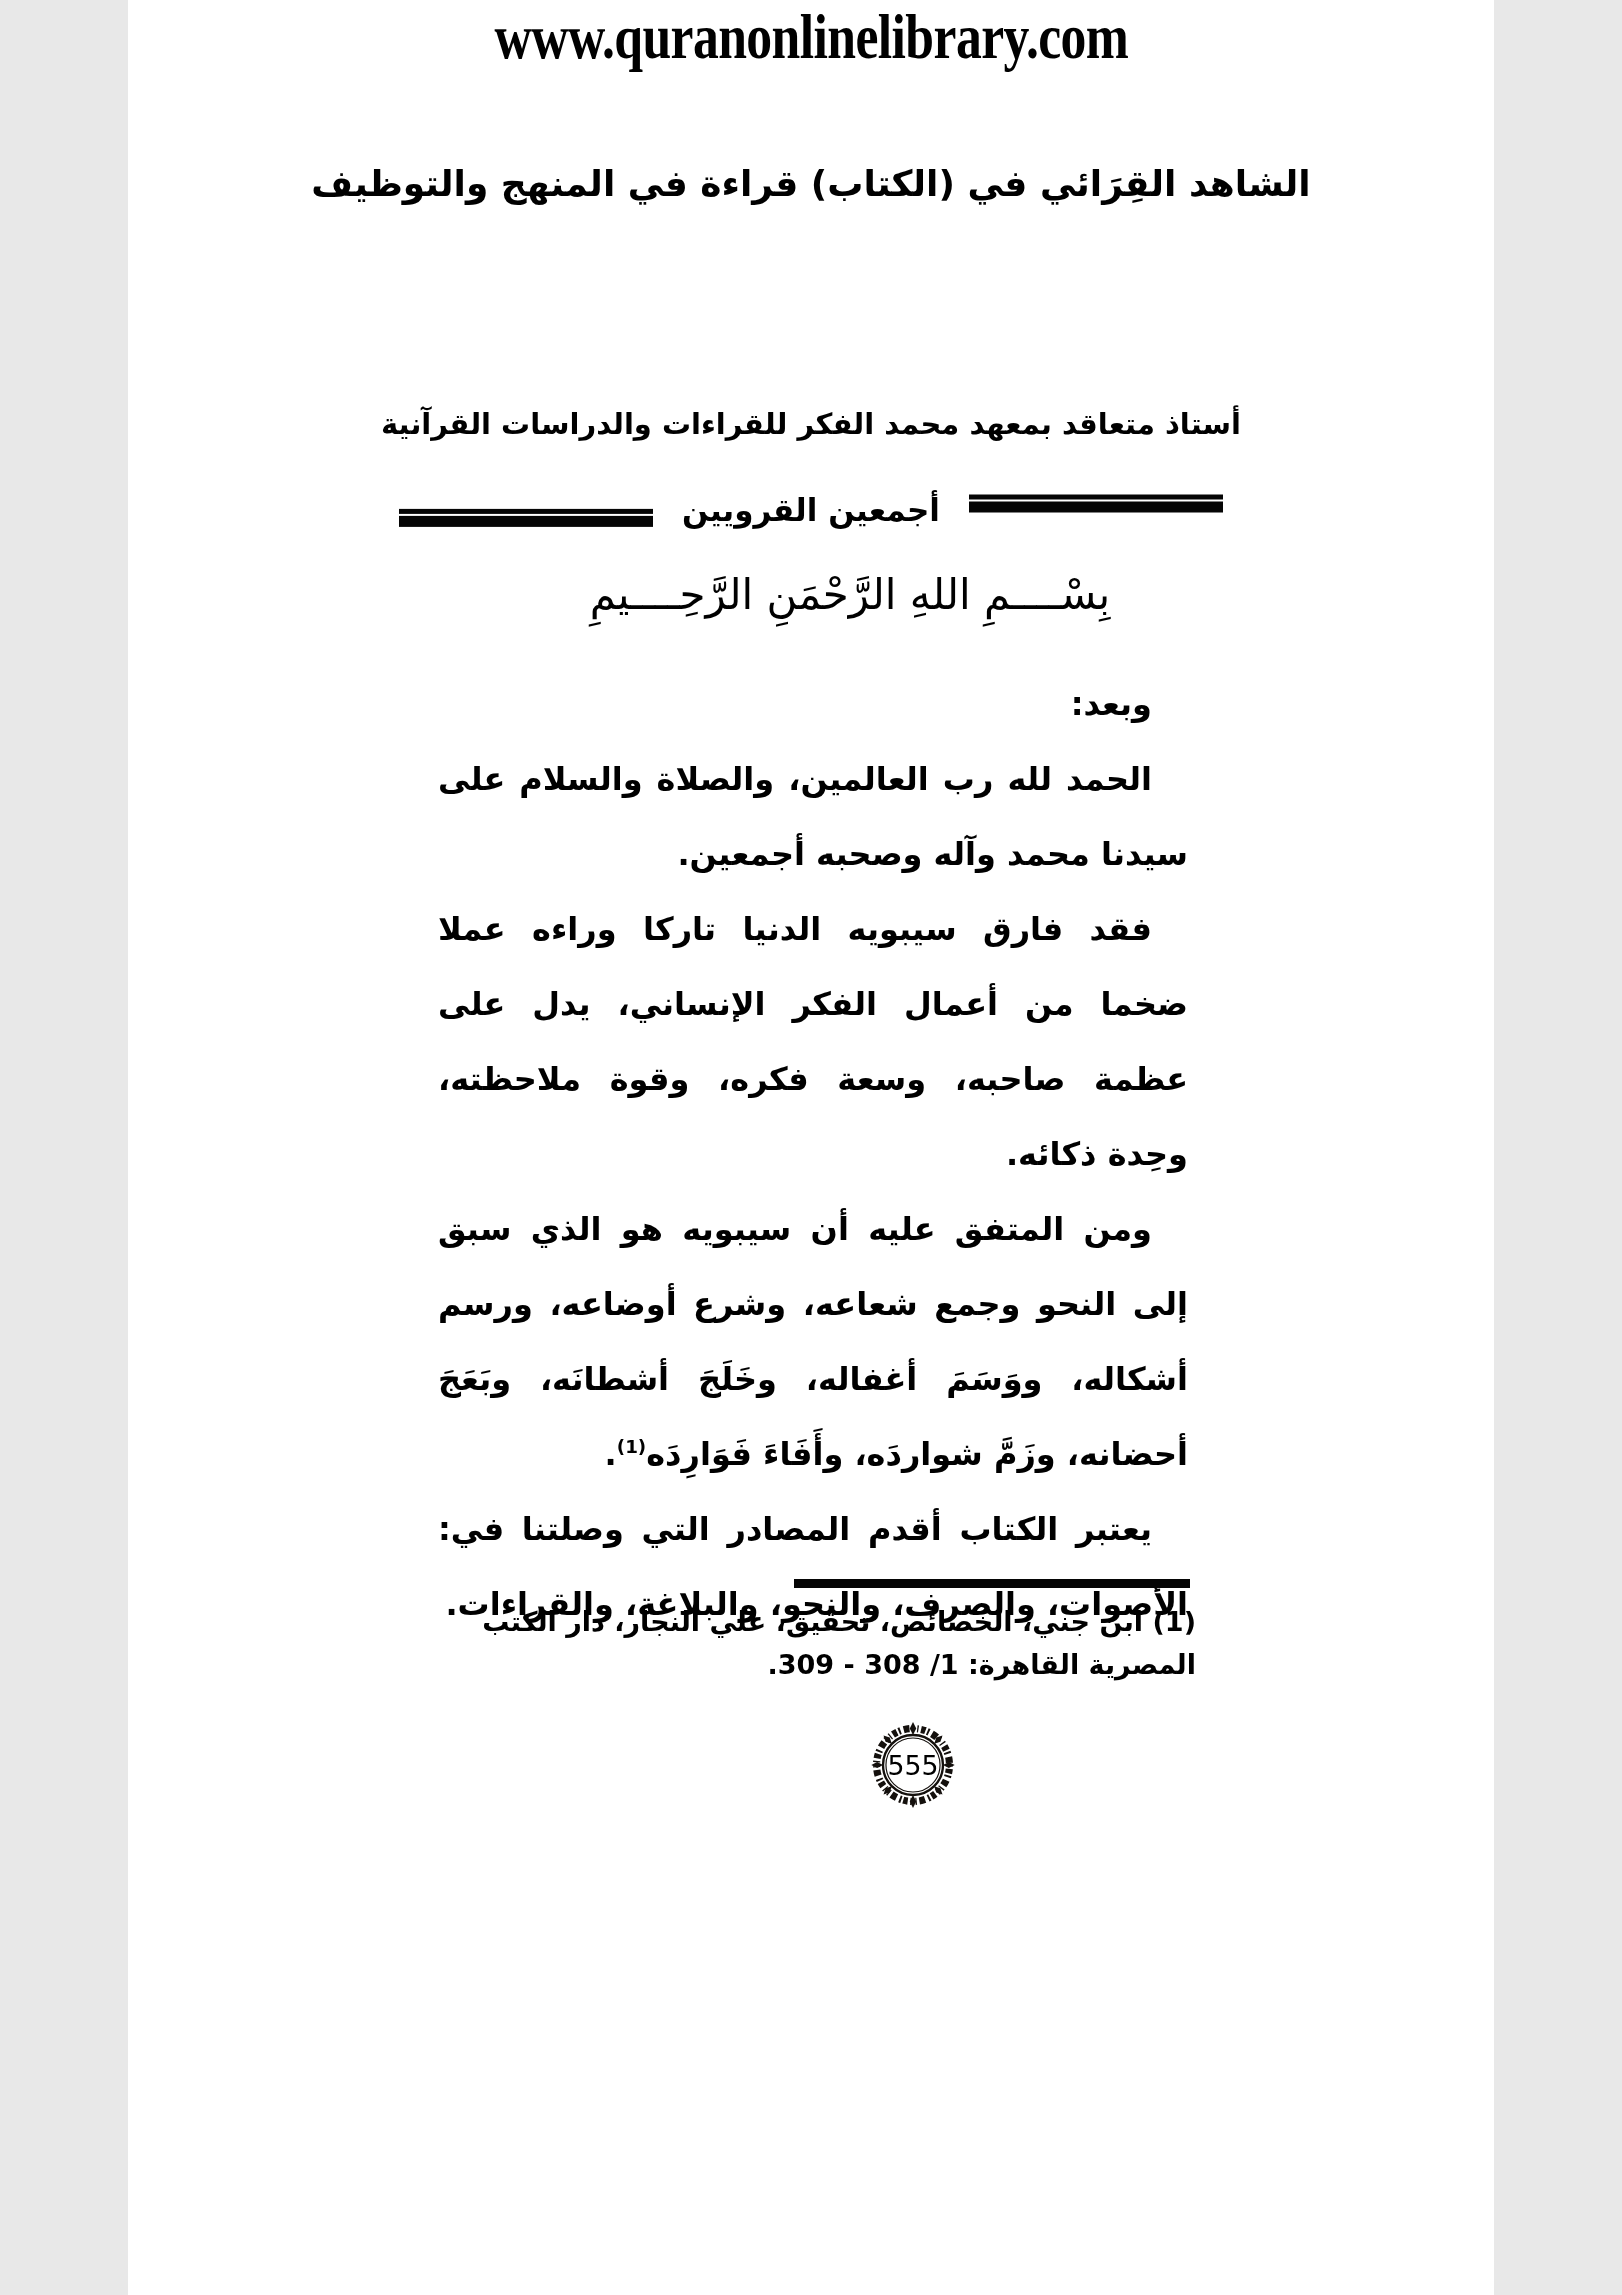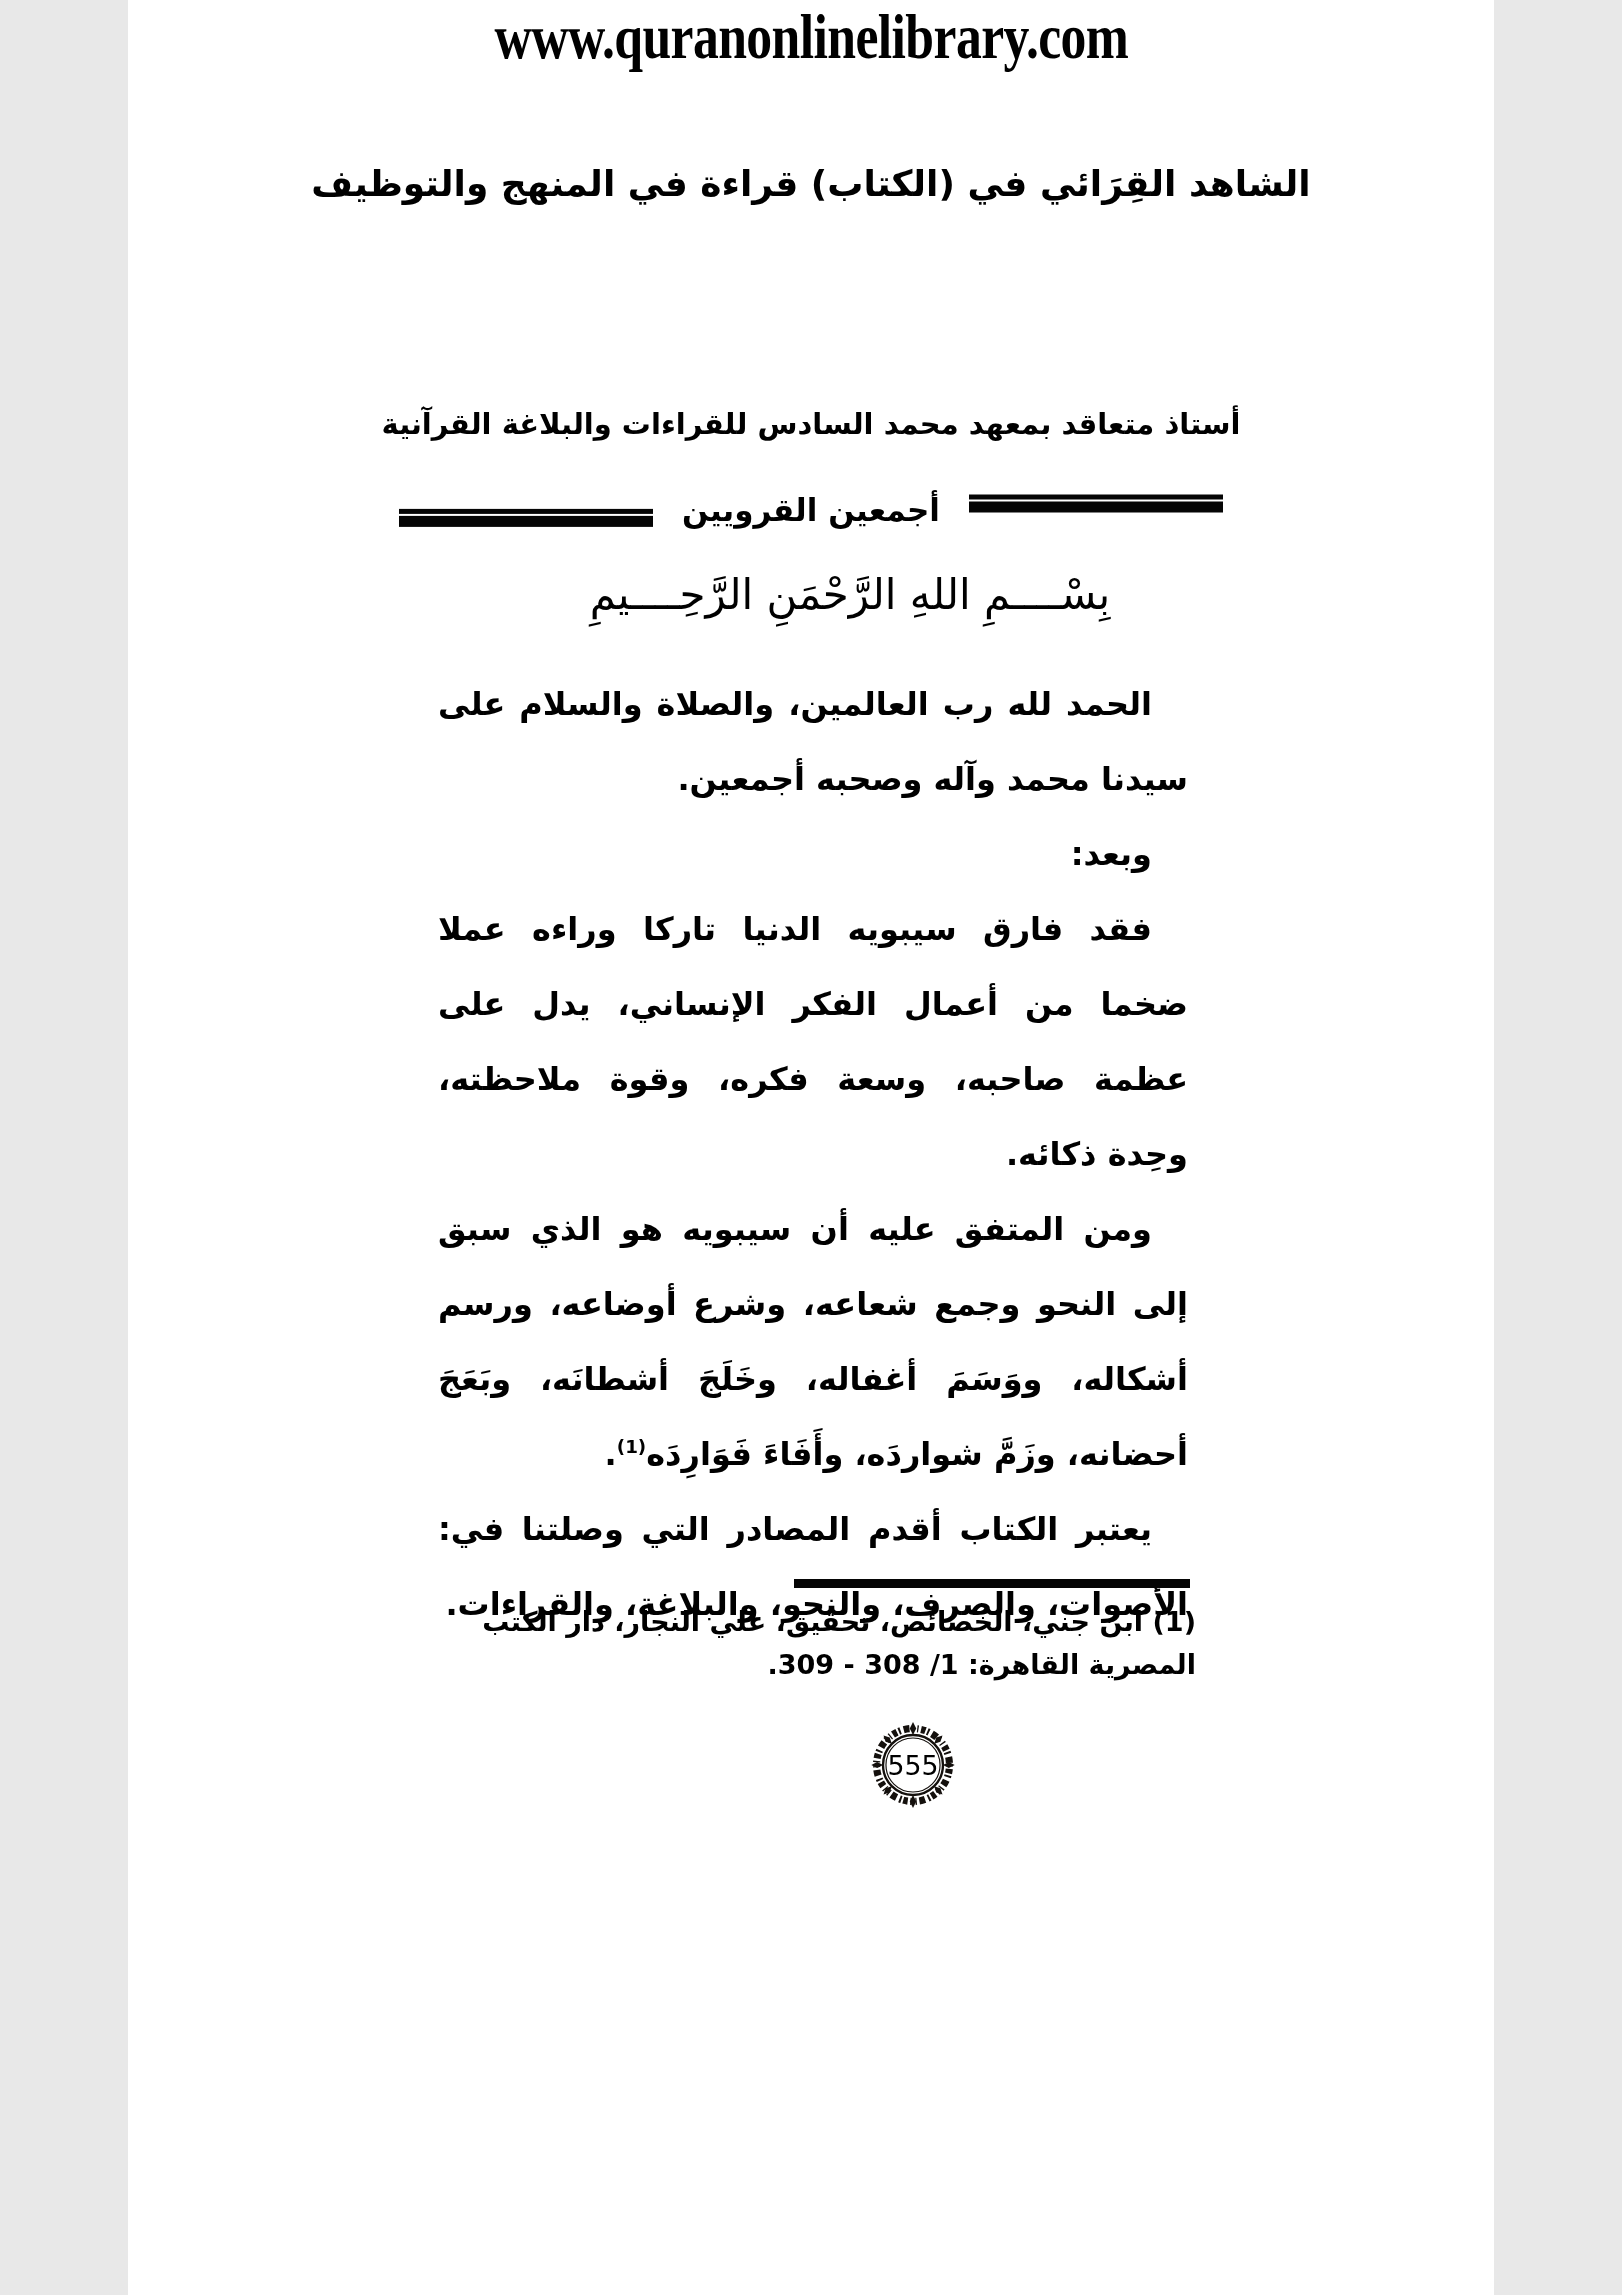--- a/index.html
+++ b/index.html
@@ -158,41 +158,41 @@
 
 <div class="page">
 
   <header class="site-header">
     <span class="wordmark">www.quranonlinelibrary.com</span>
   </header>
 
   <h1 class="doc-title ar">الشاهد القِرَائي في (الكتاب) قراءة في المنهج والتوظيف</h1>
 
 
-  <div class="affiliation ar">أستاذ متعاقد بمعهد محمد السادس للقراءات والبلاغة القرآنية</div>
+  <div class="affiliation ar">أستاذ متعاقد بمعهد محمد الفكر للقراءات والدراسات القرآنية</div>
 
   <div class="university-row">
     <span class="rule rule-right">
       <span class="bar-thin"></span>
       <span class="bar-gap"></span>
       <span class="bar-thick"></span>
     </span>
     <span class="university-name ar">أجمعين القرويين</span>
     <span class="rule rule-left">
       <span class="bar-thin"></span>
       <span class="bar-gap"></span>
       <span class="bar-thick"></span>
     </span>
   </div>
 
   <div class="basmala ar">بِسْــــمِ اللهِ الرَّحْمَنِ الرَّحِــــيمِ</div>
 
   <main class="body-text">
+    <p>وبعد:</p>
     <p>الحمد لله رب العالمين، والصلاة والسلام على سيدنا محمد وآله وصحبه أجمعين.</p>
-    <p>وبعد:</p>
     <p>فقد فارق سيبويه الدنيا تاركا وراءه عملا ضخما من أعمال الفكر الإنساني، يدل على عظمة صاحبه، وسعة فكره، وقوة ملاحظته، وحِدة ذكائه.</p>
     <p>
       <span>ومن المتفق عليه أن سيبويه هو الذي سبق إلى النحو وجمع شعاعه، وشرع أوضاعه، ورسم أشكاله، ووَسَمَ أغفاله، وخَلَجَ أشطانَه، وبَعَجَ أحضانه، وزَمَّ شواردَه، وأَفَاءَ فَوَارِدَه</span><sup class="ref-marker">(1)</sup><span>.</span>
     </p>
     <p>يعتبر الكتاب أقدم المصادر التي وصلتنا في: الأصوات، والصرف، والنحو، والبلاغة، والقراءات.</p>
   </main>
 
   <div class="footnote-sep"></div>
 
   <div class="footnote">(1) ابن جني، الخصائص، تحقيق، علي النجار، دار الكتب المصرية القاهرة: 1/ 308 - 309.</div>

